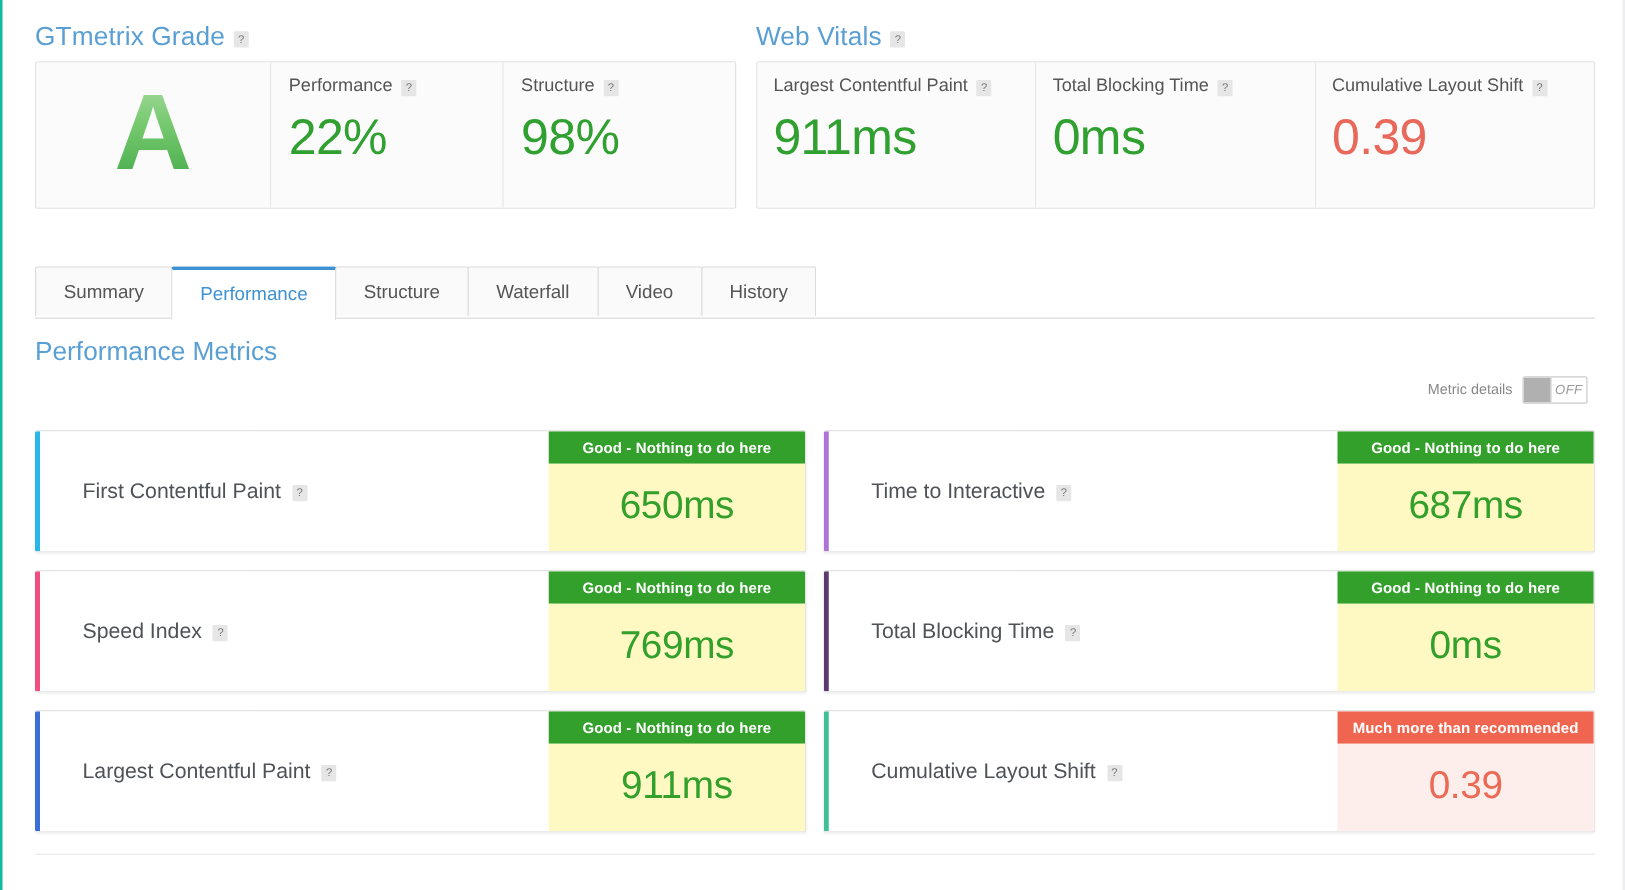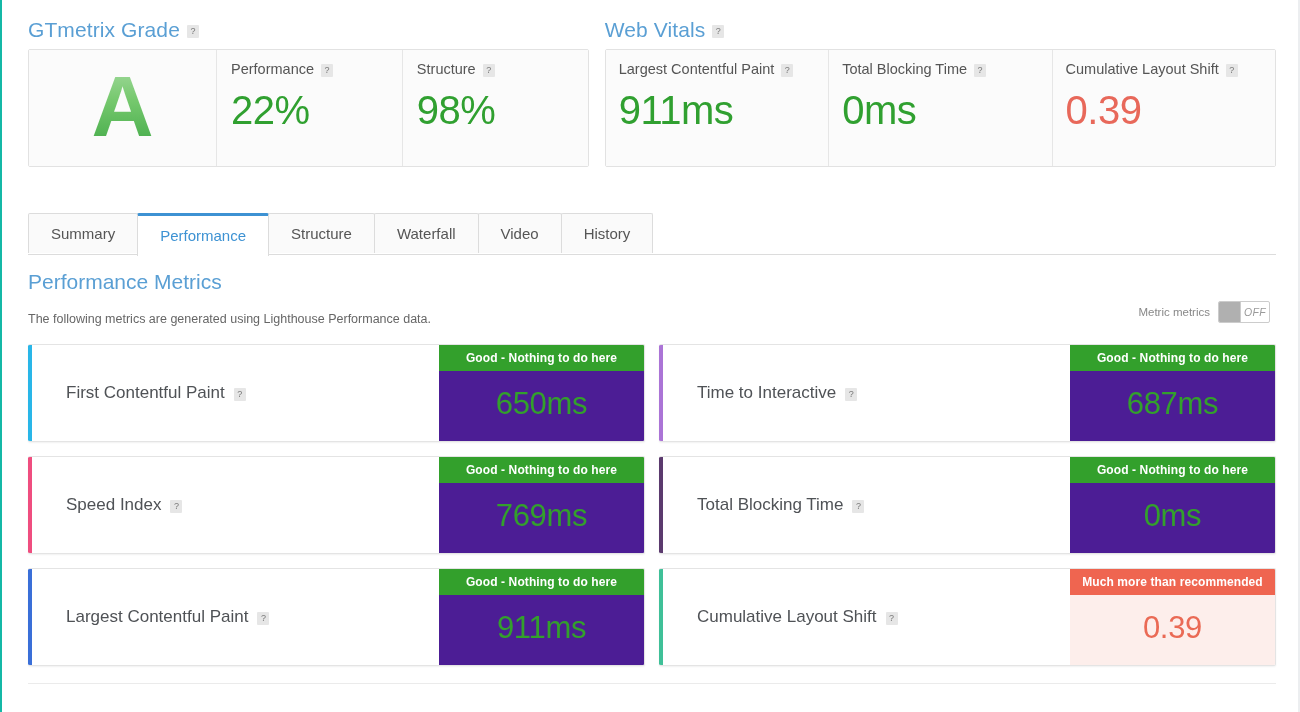--- a/index.html
+++ b/index.html
@@ -287,21 +287,21 @@
 
   .mcard-val {
     flex: 1;
     display: flex;
     align-items: center;
     justify-content: center;
     font-size: 31px;
     letter-spacing: -0.3px;
     padding-bottom: 4px;
   }
-  .val-good { background: #4c1d95; color: #33a02c; }
+  .val-good { background: #fef9c3; color: #33a02c; }
   .val-bad  { background: #fdeeeb; color: #ea6a55; }
 
   
   .bottom-divider {
     position: absolute;
     left: 26px;
     top: 683px;
     width: 1248px;
     height: 1px;
     background: #ebebeb;
@@ -375,24 +375,23 @@
   <div class="tabs">
     <div class="tab">Summary</div>
     <div class="tab active">Performance</div>
     <div class="tab">Structure</div>
     <div class="tab">Waterfall</div>
     <div class="tab">Video</div>
     <div class="tab">History</div>
   </div>
 
   <div class="section-heading">Performance Metrics</div>
-  <div class="section-desc">The following metrics are generated using Lighthouse Performance data.</div>
 
   <div class="toggle-wrap">
-    <span class="toggle-label">Metric metrics</span>
+    <span class="toggle-label">Metric details</span>
     <span class="toggle-switch">
       <span class="toggle-knob"></span>
       <span class="toggle-state">OFF</span>
     </span>
   </div>
 
   <div class="metrics-grid">
 
     <div class="mcard">
       <div class="mcard-accent" style="background:#29b6e8"></div>

